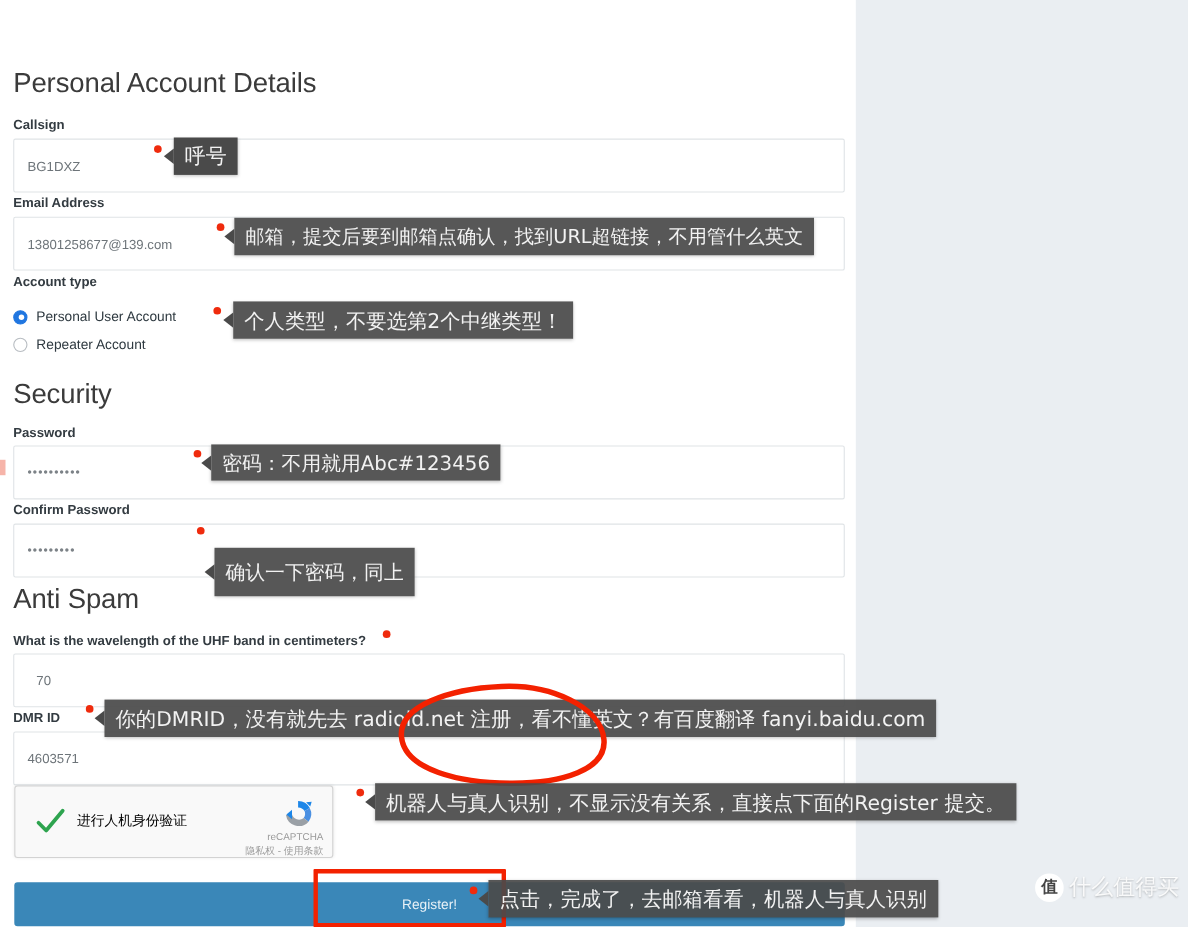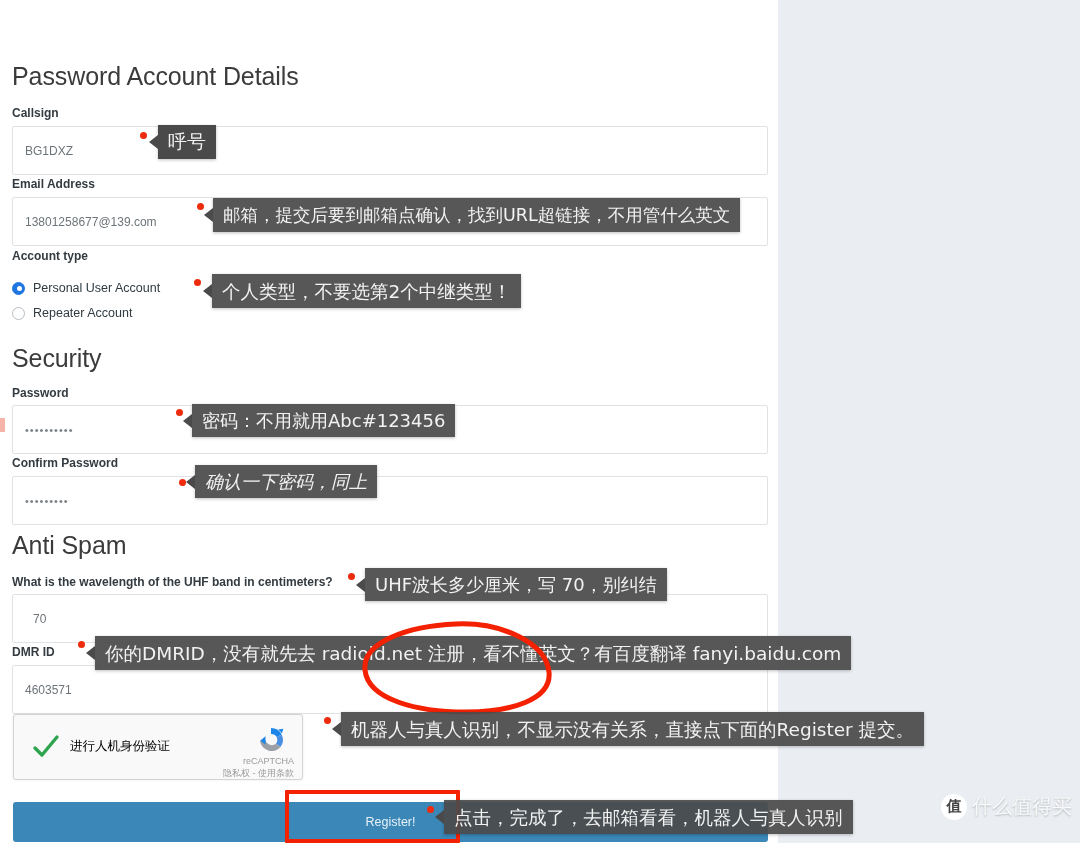--- a/index.html
+++ b/index.html
@@ -150,21 +150,21 @@
 </style>
 </head>
 <body>
 
 <div id="page">
 
   <div class="gray-right-top"></div>
   <div class="content-col"></div>
 
 
-  <h1 class="section" style="top:62px;">Password Account Details</h1>
+  <h1 class="section" style="top:62px;">Personal Account Details</h1>
 
   <div class="flabel" style="top:106px;">Callsign</div>
   <div class="finput" style="top:126px;">BG1DXZ</div>
   <div class="dot" style="left:140px; top:132px;"></div>
   <div class="callout" style="left:158px; top:125px; height:34px; font-size:19px;">呼号</div>
 
   <div class="flabel" style="top:177px;">Email Address</div>
   <div class="finput" style="top:197px;">13801258677@139.com</div>
   <div class="dot" style="left:197px; top:203px;"></div>
   <div class="callout semi" style="left:213px; top:198px; height:34px; font-size:17.5px;">邮箱，提交后要到邮箱点确认，找到URL超链接，不用管什么英文</div>
@@ -185,28 +185,27 @@
 
   <div class="flabel" style="top:386px;">Password</div>
   <div class="finput pw" style="top:405px;">••••••••••</div>
   <div class="dot" style="left:176px; top:409px;"></div>
   <div class="callout semi" style="left:192px; top:404px; height:33px; font-size:18px;">密码：不用就用Abc#123456</div>
   <div class="left-red-tick"></div>
 
   <div class="flabel" style="top:456px;">Confirm Password</div>
   <div class="finput pw" style="top:476px;">•••••••••</div>
   <div class="dot" style="left:179px; top:479px;"></div>
-  <div class="callout semi" style="left:195px; top:465px; height:33px; font-size:18px;font-style:italic;">确认一下密码，同上</div>
+  <div class="callout semi" style="left:195px; top:498px; height:44px; font-size:18px;">确认一下密码，同上</div>
 
   <h1 class="section" style="top:531px;">Anti Spam</h1>
 
   <div class="flabel" style="top:575px;">What is the wavelength of the UHF band in centimeters?</div>
   <div class="finput" style="top:594px;padding-left:20px;">70</div>
   <div class="dot" style="left:348px; top:573px;"></div>
-  <div class="callout semi" style="left:365px; top:568px; height:33px; font-size:18px;">UHF波长多少厘米，写 70，别纠结</div>
 
   <div class="flabel" style="top:645px;">DMR ID</div>
   <div class="finput" style="top:665px;">4603571</div>
   <div class="dot" style="left:78px; top:641px;"></div>
   <div class="callout semi" style="left:95px; top:636px; height:34px; font-size:18.5px;">你的DMRID，没有就先去 radioid.net 注册，看不懂英文？有百度翻译 fanyi.baidu.com</div>
 
   <svg class="red-ellipse" viewBox="0 0 195 95">
     <path d="M 96 4 C 140 2 186 22 189 52 C 192 80 150 92 106 92 C 58 92 8 80 5 50 C 2 22 48 6 96 4 Z" fill="none" stroke="#f32100" stroke-width="5" stroke-linecap="round"></path>
   </svg>
 

